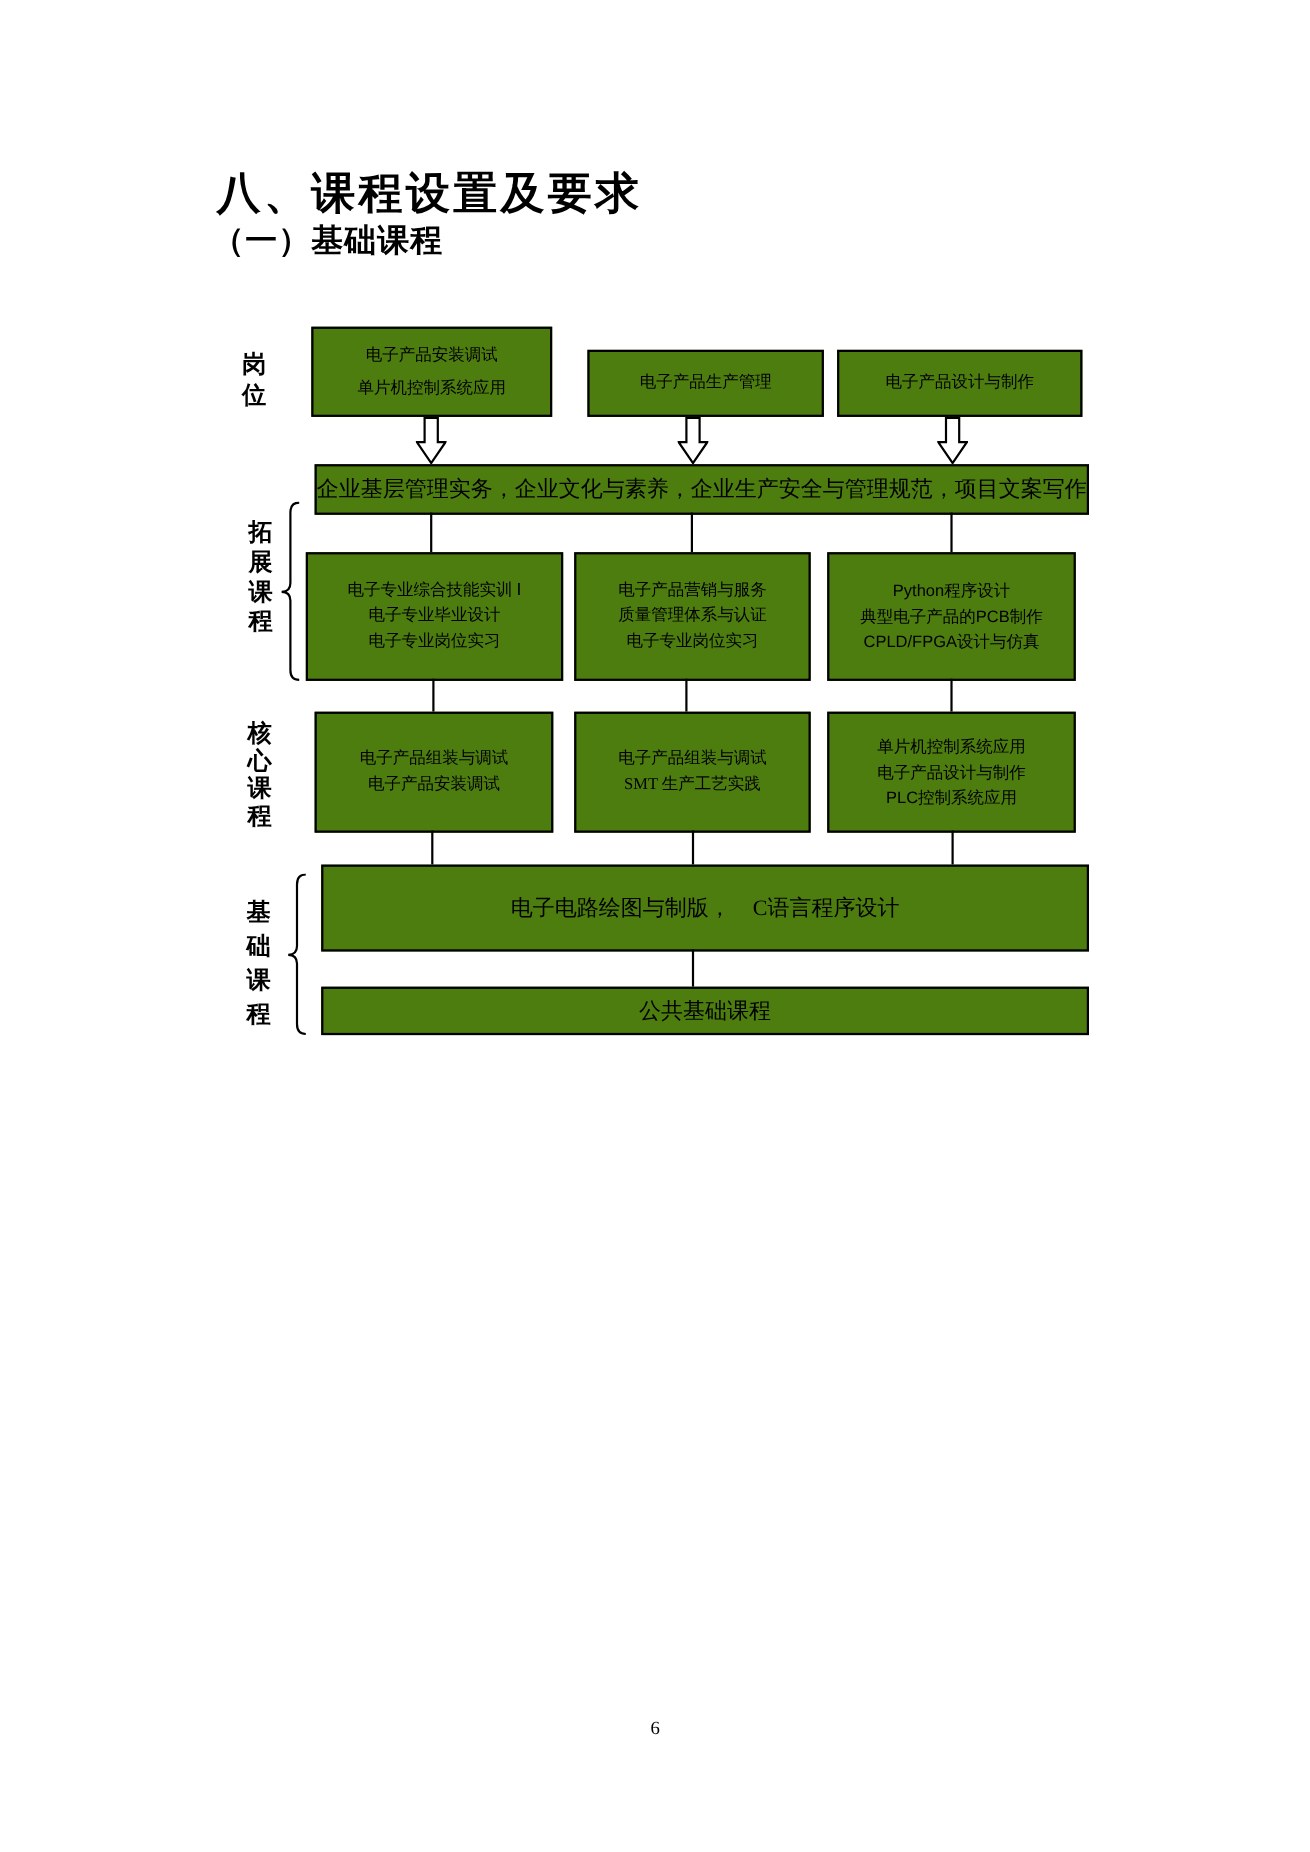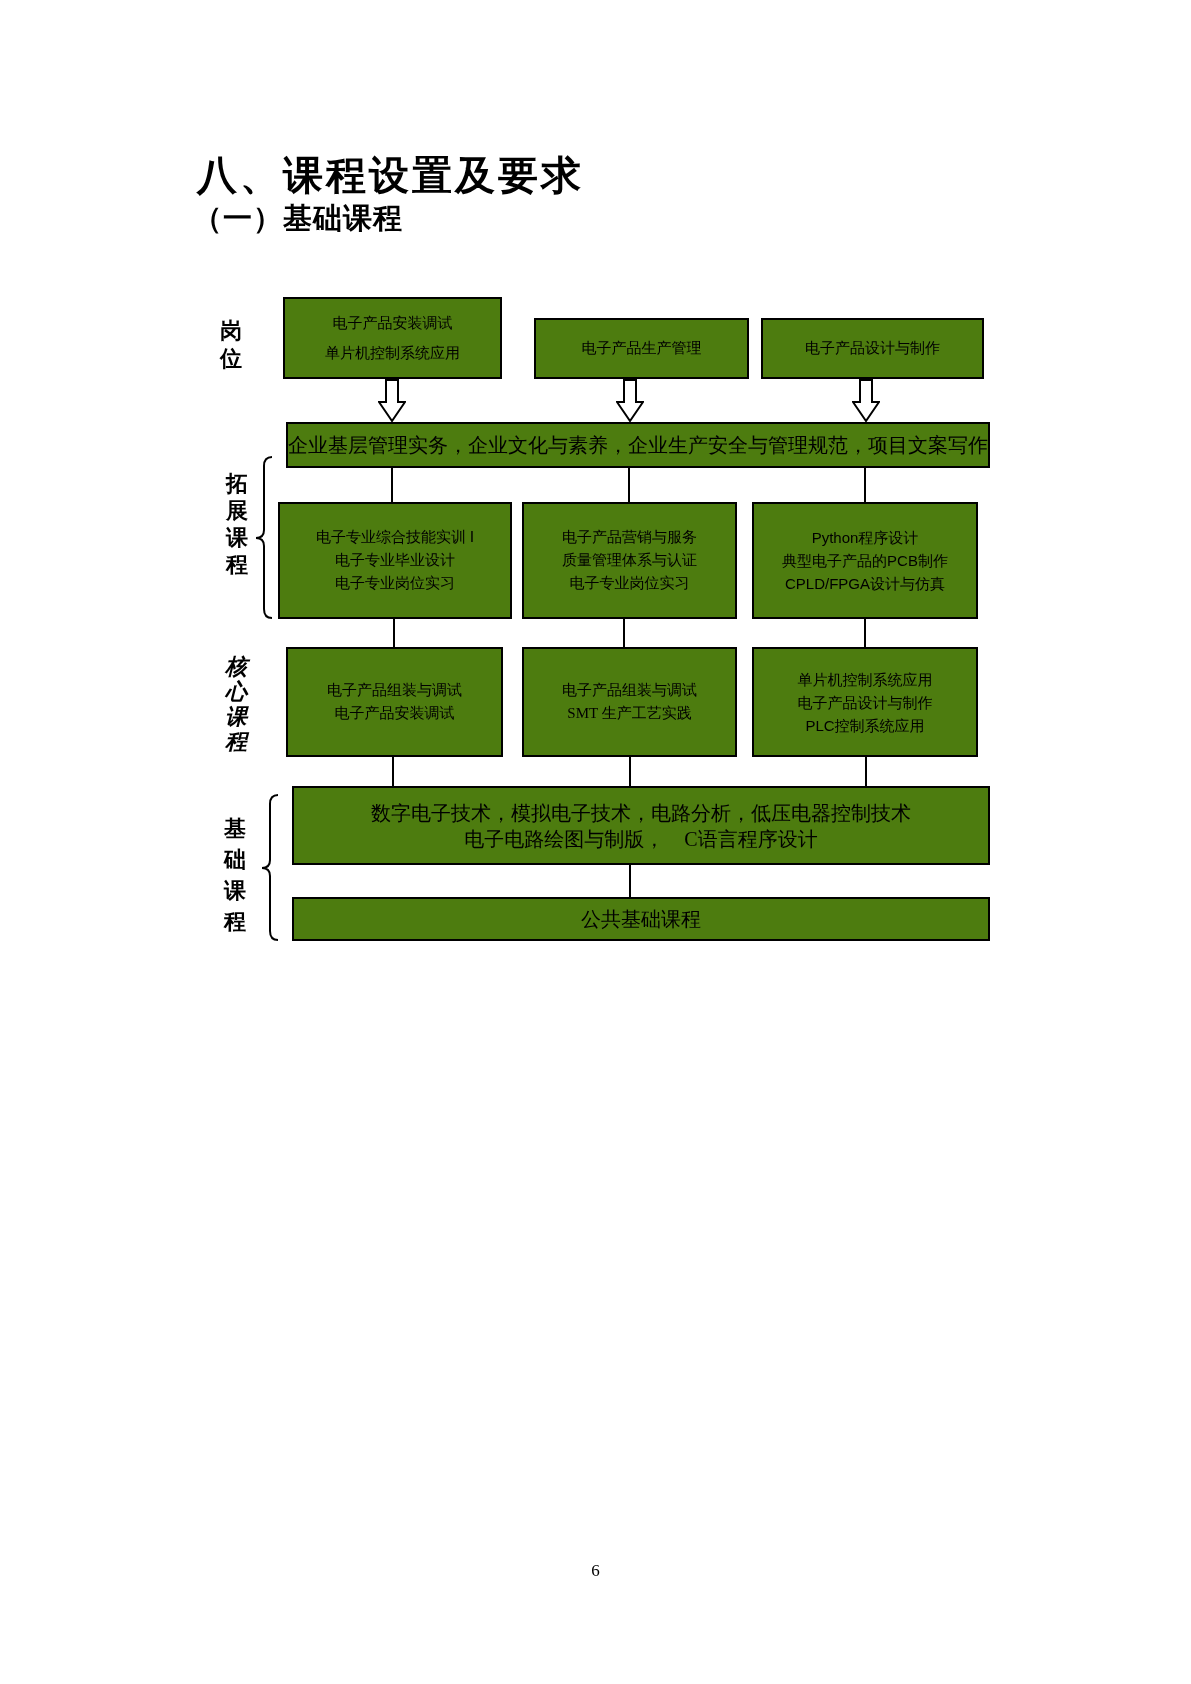--- a/index.html
+++ b/index.html
@@ -21,21 +21,21 @@
 
 <div class="page">
 
   <h1 class="title">八、课程设置及要求</h1>
   <h2 class="subtitle">（一）基础课程</h2>
 
   <div>
 
     <div class="vlabel" style="left:216px;top:317px;line-height:28px;">岗位</div>
     <div class="vlabel" style="left:222px;top:470px;line-height:27px;">拓展课程</div>
-    <div class="vlabel" style="left:221px;top:654px;line-height:25px;font-style:italic;">核心课程</div>
+    <div class="vlabel" style="left:221px;top:654px;line-height:25px;">核心课程</div>
     <div class="vlabel" style="left:220px;top:813px;line-height:31px;">基础课程</div>
 
     <svg class="brace" style="left:252px;top:456px;" width="22" height="164" viewBox="0 0 22 164">
       <path d="M20 1 Q12 1 12 10 L12 74 Q12 82 4 82 Q12 82 12 90 L12 153 Q12 162 20 162" fill="none" stroke="#000" stroke-width="2"></path>
     </svg>
     <svg class="brace" style="left:258px;top:794px;" width="22" height="148" viewBox="0 0 22 148">
       <path d="M20 1 Q12 1 12 10 L12 66 Q12 74 4 74 Q12 74 12 82 L12 137 Q12 146 20 146" fill="none" stroke="#000" stroke-width="2"></path>
     </svg>
 
     <div class="box serif job" style="left:283px;top:297px;width:219px;height:82px;">
@@ -99,21 +99,20 @@
       <div>单片机控制系统应用</div>
       <div>电子产品设计与制作</div>
       <div>PLC控制系统应用</div>
     </div>
 
     <div class="vline" style="left:392px;top:755px;height:31px;"></div>
     <div class="vline" style="left:629px;top:755px;height:31px;"></div>
     <div class="vline" style="left:865px;top:755px;height:31px;"></div>
 
     <div class="box serif wide" style="left:292px;top:786px;width:698px;height:79px;">
-      <div>数字电子技术，模拟电子技术，电路分析，低压电器控制技术</div>
       <div>电子电路绘图与制版，　C语言程序设计</div>
     </div>
 
     <div class="vline" style="left:629px;top:863px;height:34px;"></div>
 
     <div class="box serif wide" style="left:292px;top:897px;width:698px;height:44px;">
       <div>公共基础课程</div>
     </div>
 
   </div>

